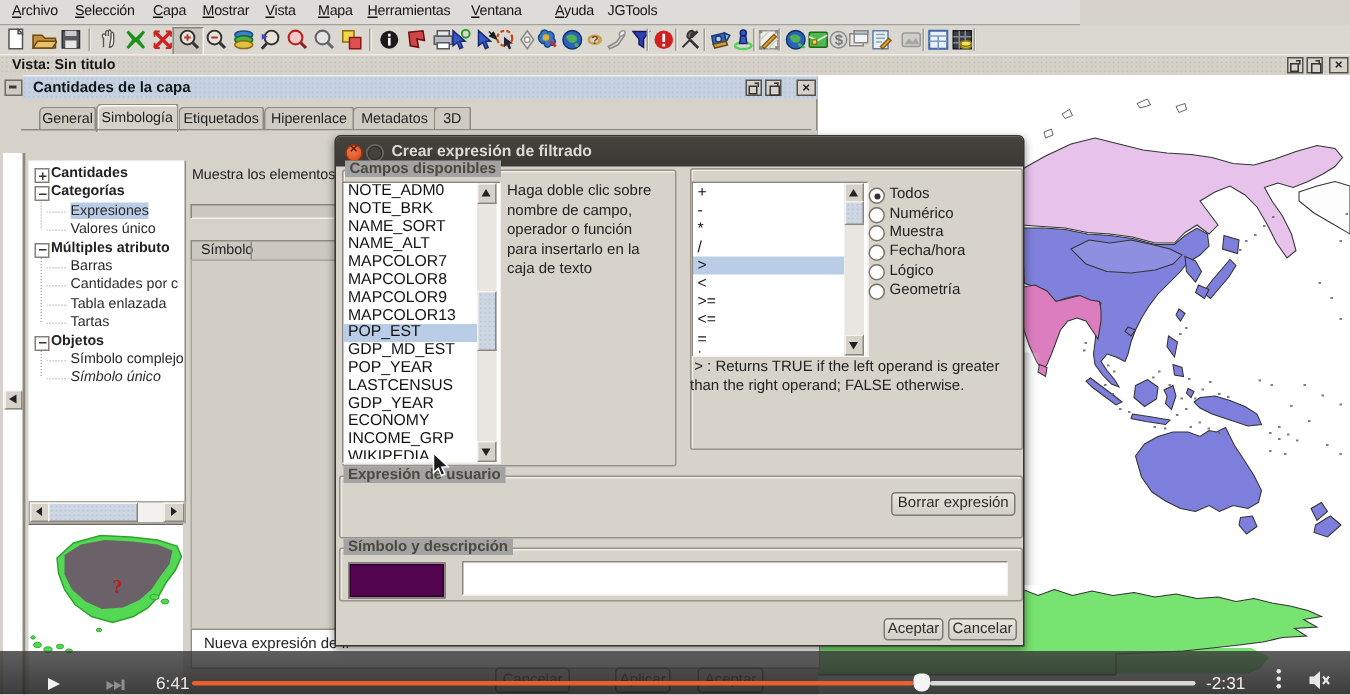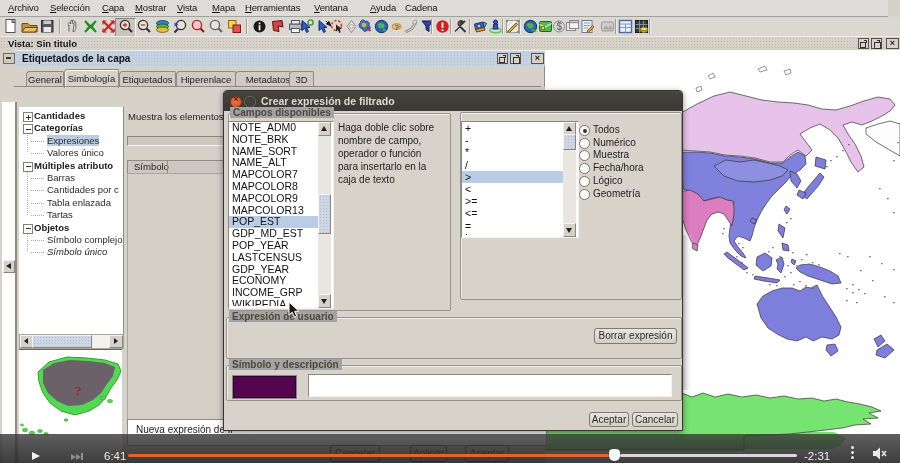--- a/index.html
+++ b/index.html
@@ -18,31 +18,31 @@
   .li{height:11.8px;line-height:11.8px;font-size:10.5px;color:#111;padding-left:3px;white-space:nowrap;overflow:hidden;}
   .ico{position:absolute;top:1px;width:17px;height:17px;}
   .tnode{position:absolute;font-size:9.5px;color:#2a2a2a;white-space:nowrap;}
   .tbold{font-weight:bold;color:#222;}
   .radio{position:absolute;width:9px;height:9px;border-radius:50%;border:1px solid #777368;background:#fdfdfc;}
   .rlab{position:absolute;font-size:10px;color:#222;}
 </style></head>
 <body>
 <div id="root">
 
-<div class="abs" style="left:0;top:0;width:888px;height:16px;background:#dedcd8;border-bottom:1px solid #a3a19c;">
+<div class="abs" style="left:0;top:0;width:720px;height:16px;background:#dedcd8;border-bottom:1px solid #a3a19c;">
   <span class="mi" style="left:8px"><u>A</u>rchivo</span>
   <span class="mi" style="left:50px"><u>S</u>elección</span>
   <span class="mi" style="left:102px"><u>C</u>apa</span>
   <span class="mi" style="left:135px"><u>M</u>ostrar</span>
   <span class="mi" style="left:177px"><u>V</u>ista</span>
   <span class="mi" style="left:212px"><u>M</u>apa</span>
   <span class="mi" style="left:245px"><u>H</u>erramientas</span>
   <span class="mi" style="left:314px"><u>V</u>entana</span>
   <span class="mi" style="left:370px"><u>A</u>yuda</span>
-  <span class="mi" style="left:405px">Cadena</span>
+  <span class="mi" style="left:405px">JGTools</span>
 </div>
 
 <div id="toolbar" class="abs" style="left:0;top:17px;width:900px;height:19px;background:#dbd8d2;">
       <svg class="ico" style="left:3px" viewBox="0 0 17 17">
         <rect x="3" y="1.5" width="9" height="13" fill="#fff" stroke="#555"></rect>
         <path d="M9,1.5 l3,3 h-3 z" fill="#ccc" stroke="#555"></path>
       </svg>
       <svg class="ico" style="left:21px" viewBox="0 0 17 17">
         <path d="M1,5.5 h6 l2,2 h7 v6.5 h-15 z" fill="#c8903c" stroke="#6b4a14"></path>
         <path d="M1,14 l3,-4.5 h13 l-3,4.5 z" fill="#e8c06a" stroke="#6b4a14"></path>
@@ -339,21 +339,21 @@
           </linearGradient>
         </defs>
         <rect x="681" y="235" width="13" height="155" fill="url(#lg)" opacity="0.75"></rect>
       </svg></div>
 
 <div class="abs" style="left:0;top:50px;width:2px;height:384px;background:#6e6a62;"></div>
 
 <div class="abs" style="left:0;top:50px;width:545px;height:413px;background:#d6d2ca;border-right:1px solid #8f8b81;box-sizing:border-box;">
 
   <div class="abs texb" style="left:15px;top:0;width:530px;height:15px;background-color:#c6d2e1;border-top:1px solid #e8eef6;">
-    <span style="position:absolute;left:7px;top:2px;font-weight:bold;font-size:10px;color:#10151c;">Etiquetados de la capa</span>
+    <span style="position:absolute;left:7px;top:2px;font-weight:bold;font-size:10px;color:#10151c;">Cantidades de la capa</span>
   </div>
   <div class="abs" style="left:3px;top:3px;width:10px;height:9px;background:#cfcbc3;border:1px solid #716d65;">
      <div class="abs" style="left:2px;top:3px;width:5px;height:2px;background:#3c3a36;"></div>
   </div>
   <div class="abs" id="prop-controls">
         <div class="abs" style="left:497px;top:3px;width:9px;height:9px;border:1px solid #55524c;background:#d6d2ca;">
           <div class="abs" style="left:1px;top:3px;width:4px;height:4px;border:1px solid #333;"></div>
           <div class="abs" style="left:5px;top:1px;width:3px;height:1px;background:#333;"></div>
           <div class="abs" style="left:7px;top:1px;width:1px;height:3px;background:#333;"></div>
         </div>
@@ -365,21 +365,21 @@
         <div class="abs" style="left:531px;top:3px;width:11px;height:9px;border:1px solid #55524c;background:#d6d2ca;">
           <div class="abs" style="left:0;top:0;width:100%;height:100%;font-size:9px;line-height:9px;text-align:center;color:#222;font-weight:bold;">×</div>
         </div>
       </div>
 
   <div class="abs" id="tabrow" style="left:0;top:18px;width:545px;height:19px;">
         <div class="abs" style="left:26px;top:3px;width:36px;height:15px;background:#d6d2ca;border:1px solid #8f8b81;border-bottom:none;border-radius:4px 2px 0 0;background:#cfcbc3;font-size:9.5px;color:#222;text-align:center;line-height:15px;">General</div>
         <div class="abs" style="left:64px;top:1px;width:53px;height:18px;background:#d6d2ca;border:1px solid #8f8b81;border-bottom:none;border-radius:4px 2px 0 0;box-shadow:1px 1px 0 #fdfcfa inset;font-size:9.5px;color:#222;text-align:center;line-height:18px;">Simbología</div>
         <div class="abs" style="left:119px;top:3px;width:55px;height:15px;background:#d6d2ca;border:1px solid #8f8b81;border-bottom:none;border-radius:4px 2px 0 0;background:#cfcbc3;font-size:9.5px;color:#222;text-align:center;line-height:15px;">Etiquetados</div>
         <div class="abs" style="left:176px;top:3px;width:58px;height:15px;background:#d6d2ca;border:1px solid #8f8b81;border-bottom:none;border-radius:4px 2px 0 0;background:#cfcbc3;font-size:9.5px;color:#222;text-align:center;line-height:15px;">Hiperenlace</div>
-        <div class="abs" style="left:235px;top:3px;width:54px;height:15px;background:#d6d2ca;border:1px solid #8f8b81;border-bottom:none;border-radius:4px 2px 0 0;background:#cfcbc3;font-size:9.5px;color:#222;text-align:right;line-height:15px;">Metadatos</div>
+        <div class="abs" style="left:235px;top:3px;width:54px;height:15px;background:#d6d2ca;border:1px solid #8f8b81;border-bottom:none;border-radius:4px 2px 0 0;background:#cfcbc3;font-size:9.5px;color:#222;text-align:center;line-height:15px;">Metadatos</div>
         <div class="abs" style="left:289px;top:3px;width:23px;height:15px;background:#d6d2ca;border:1px solid #8f8b81;border-bottom:none;border-radius:4px 2px 0 0;background:#cfcbc3;font-size:9.5px;color:#222;text-align:center;line-height:15px;">3D</div>
       </div>
 
   <div class="abs" style="left:14px;top:36px;width:527px;height:1px;background:#8f8b81;"></div>
 
   <div class="abs" style="left:2px;top:52px;width:13px;height:369px;background:#fff;border-right:2px solid #8f8b81;"></div>
   <div class="abs rais" style="left:3px;top:210px;width:10px;height:11px;background:#d6d2ca;">
     <div class="abs" style="left:2px;top:2px;width:0;height:0;border-right:5px solid #222;border-top:3px solid transparent;border-bottom:3px solid transparent;"></div>
   </div>
 
@@ -547,20 +547,21 @@
         <div class="radio" style="left:355px;top:59.4px"></div>
         <span class="rlab" style="left:369px;top:58.4px">Muestra</span>
         <div class="radio" style="left:355px;top:72.1px"></div>
         <span class="rlab" style="left:369px;top:71.1px">Fecha/hora</span>
         <div class="radio" style="left:355px;top:84.8px"></div>
         <span class="rlab" style="left:369px;top:83.8px">Lógico</span>
         <div class="radio" style="left:355px;top:97.5px"></div>
         <span class="rlab" style="left:369px;top:96.5px">Geometría</span>
       </div>
 
+  <div class="abs" style="left:236px;top:148px;width:220px;font-size:10px;line-height:12.5px;color:#222;white-space:nowrap;">&nbsp;&gt;&nbsp;: Returns TRUE if the left operand is greater<br>than the right operand; FALSE otherwise.</div>
 
   <div class="abs gbox" style="left:2px;top:226px;width:454px;height:40px;"></div>
   <span class="glab" style="left:5px;top:220px;">Expresión de usuario</span>
   <div class="btn" style="left:370px;top:237px;width:81px;height:14px;line-height:14px;font-size:10px;white-space:nowrap;">Borrar expresión</div>
 
   <div class="abs gbox" style="left:2px;top:274px;width:454px;height:34px;"></div>
   <span class="glab" style="left:5px;top:268px;">Símbolo y descripción</span>
   <div class="abs" style="left:8px;top:284px;width:63px;height:22px;background:#53064f;border:1px solid #8a8681;box-shadow:0 0 0 1px #2d0330 inset;"></div>
   <div class="abs sunk" style="left:84px;top:283px;width:362px;height:21px;background:#fff;"></div>
 

